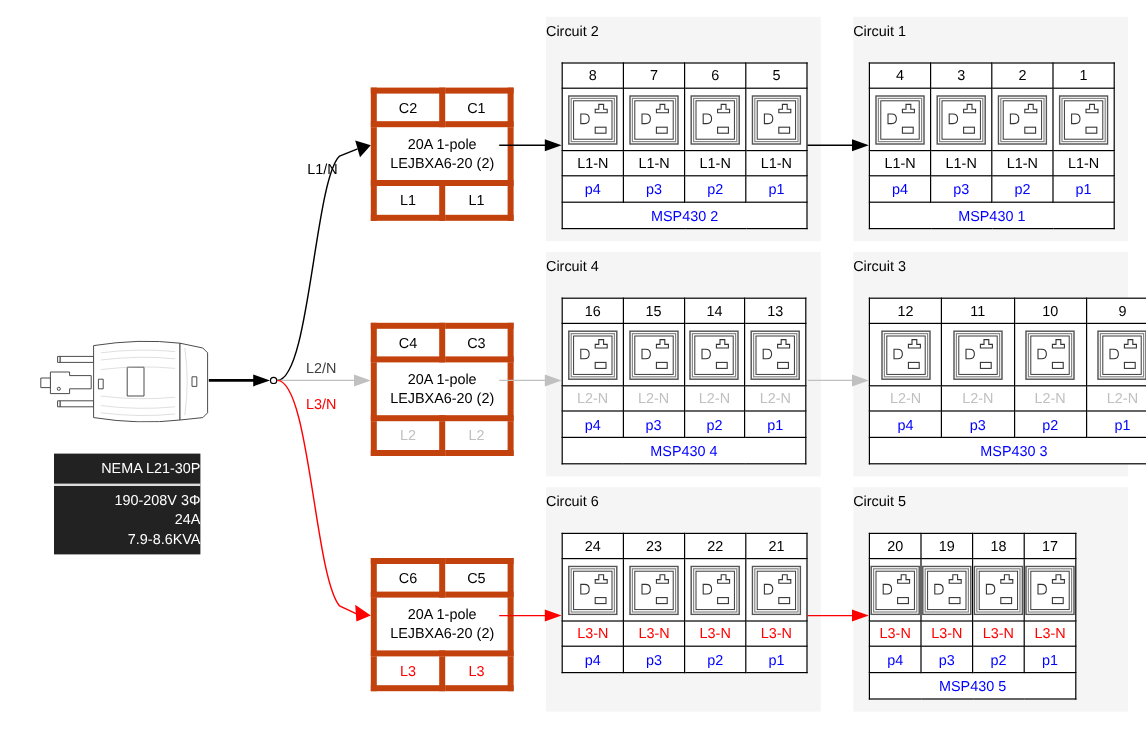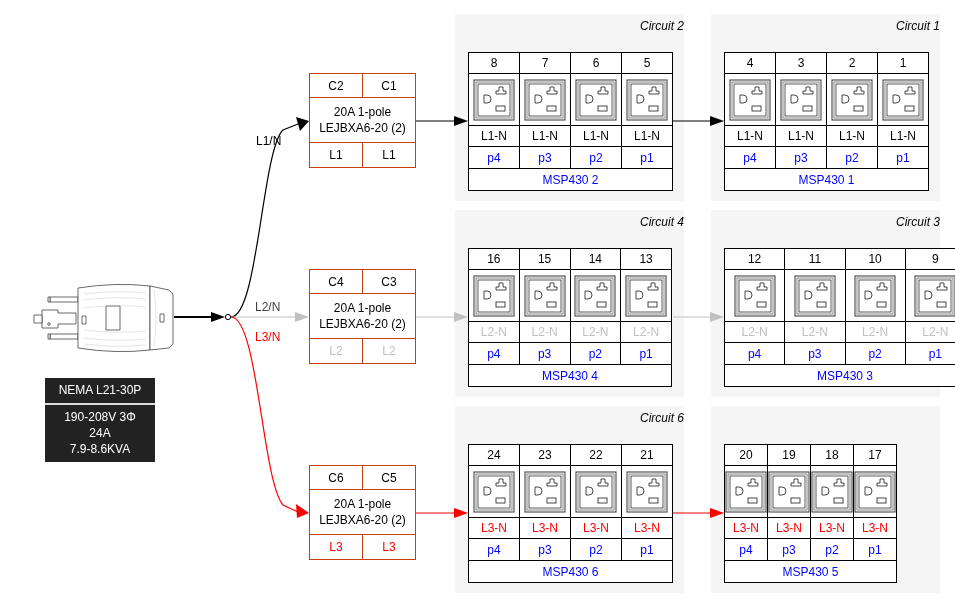--- a/index.html
+++ b/index.html
@@ -1,35 +1,35 @@
 <!DOCTYPE html>
 <html><head>
 <meta charset="utf-8">
 <style>
   html, body { margin: 0; padding: 0; background: #ffffff; }
   body { width: 955px; height: 609px; position: relative; overflow: hidden;
          font-family: "Liberation Sans", sans-serif; font-size: 12px; color: #000; }
   #diagram { position: absolute; left: 0; top: 0; }
   .abs { position: absolute; }
   .cluster { position: absolute; background: #f5f5f5; }
-  .cluster-title { position: absolute; left: 0; right: 0; top: 5px; text-align: right; font-size: 12px; font-style: italic; }
+  .cluster-title { position: absolute; left: 0; right: 0; top: 5px; text-align: left; font-size: 12px; }
   table.pdu { position: absolute; border-collapse: collapse; background: #fff; }
   table.pdu td { border: 1px solid #000; padding: 0; text-align: center; font-size: 12px; line-height: 1; }
   table.pdu td.num { height: 20px; width: 50px; }
   table.pdu td.outlet { height: 51px; }
   table.pdu td.line { height: 20px; }
   table.pdu td.port { height: 21px; color: #0000ff; }
   table.pdu td.mcu { height: 21px; color: #0000ff; }
   table.brk { position: absolute; border-collapse: collapse; background: #fff; }
-  table.brk td { border: 1px solid #c2410c; padding: 0; text-align: center; font-size: 12px; }
+  table.brk td { border: 5px solid #c2410c; padding: 0; text-align: center; font-size: 12px; }
   table.brk td.cid { height: 23px; width: 52px; }
   table.brk td.desc { height: 44px; line-height: 16px; }
   table.brk td.phase { height: 24px; }
   .outlet-icon { display: block; margin: 0 auto; }
-  .nema { position: absolute; left: 45px; top: 378px; width: 110px; background: #222; color: #fff; text-align: center; }
+  .nema { position: absolute; left: 45px; top: 378px; width: 122px; background: #222; color: #fff; text-align: right; }
   .nema .hdr { height: 25px; line-height: 25px; font-size: 12px; border-bottom: 2px solid #ddd; }
   .nema .body { padding: 4px 0 5px 0; font-size: 12px; line-height: 16px; }
   .edge-label { position: absolute; font-size: 12px; }
 </style>
 </head>
 <body>
 
 <svg id="diagram" width="955" height="609" style="z-index: 5; pointer-events: none;">
     <line x1="174" y1="317" x2="214" y2="317" stroke="#000" stroke-width="2.2"></line>
     <polygon points="211,312 225,317 211,322" fill="#000"></polygon>
@@ -489,27 +489,25 @@
               <td class="line" style="color:#ff0000">L3-N</td>
               <td class="line" style="color:#ff0000">L3-N</td>
               <td class="line" style="color:#ff0000">L3-N</td>
             </tr>
             <tr>
               <td class="port">p4</td>
               <td class="port">p3</td>
               <td class="port">p2</td>
               <td class="port">p1</td>
             </tr>
-            <tr>
-              <td class="mcu" colspan="4">MSP430 6</td>
-            </tr>
           </tbody>
         </table>
       </div>
       <div class="cluster" style="left: 711px; top: 406px; width: 229px; height: 187px;">
+        <div class="cluster-title">Circuit 5</div>
         <table class="pdu" style="left:13px;top:38px;width:167px">
           <tbody>
             <tr>
               <td class="num">20</td>
               <td class="num">19</td>
               <td class="num">18</td>
               <td class="num">17</td>
             </tr>
             <tr>
               <td class="outlet">

